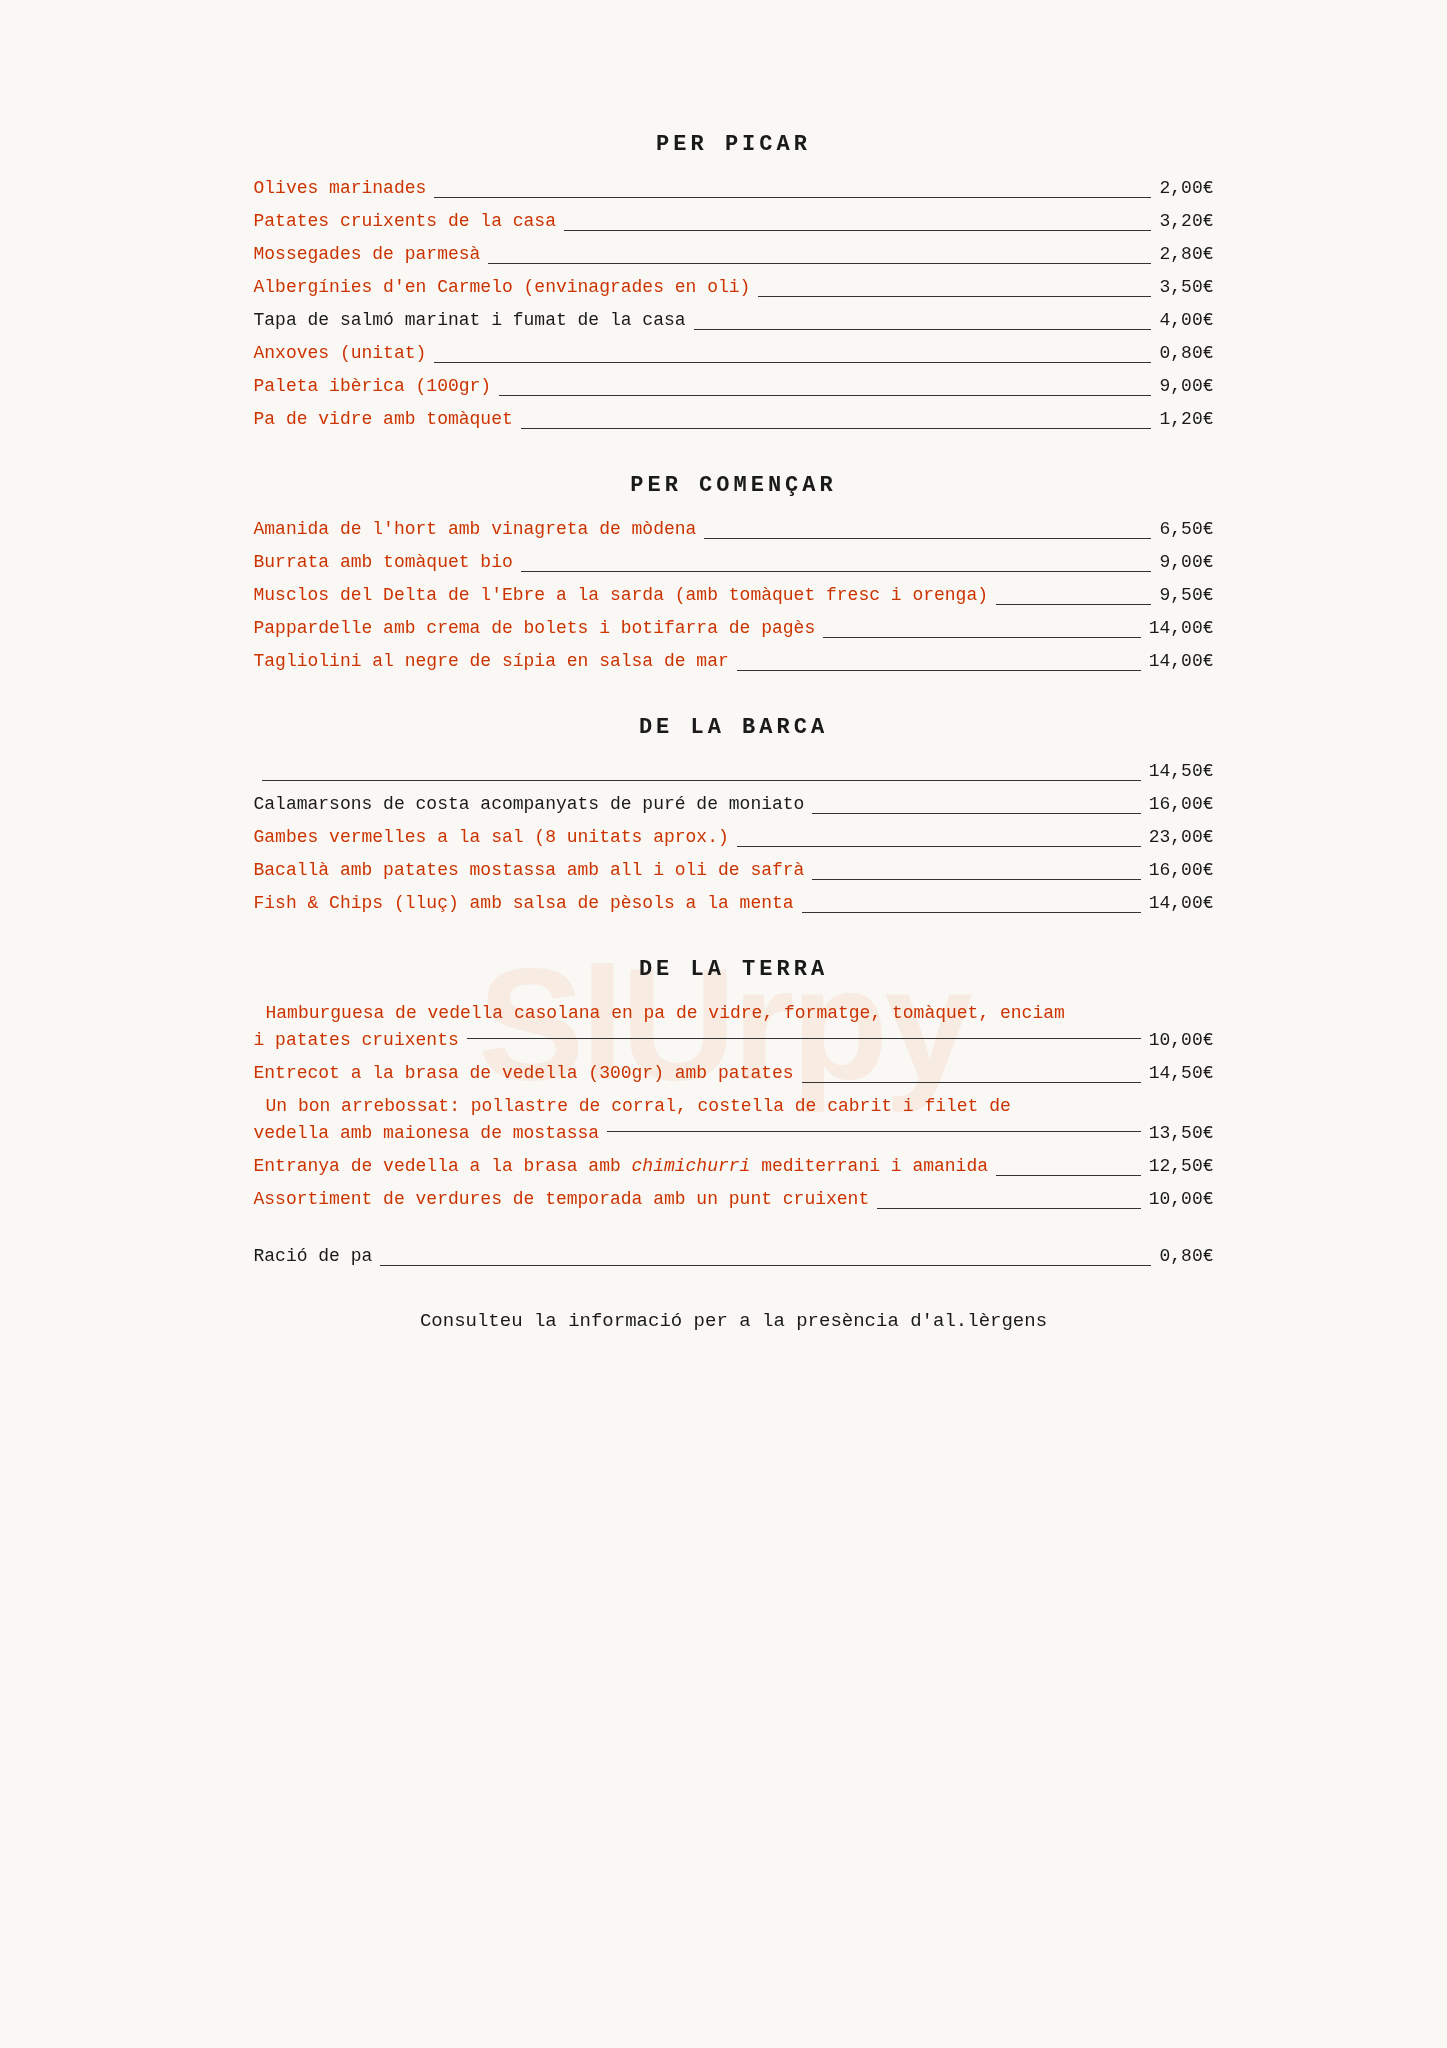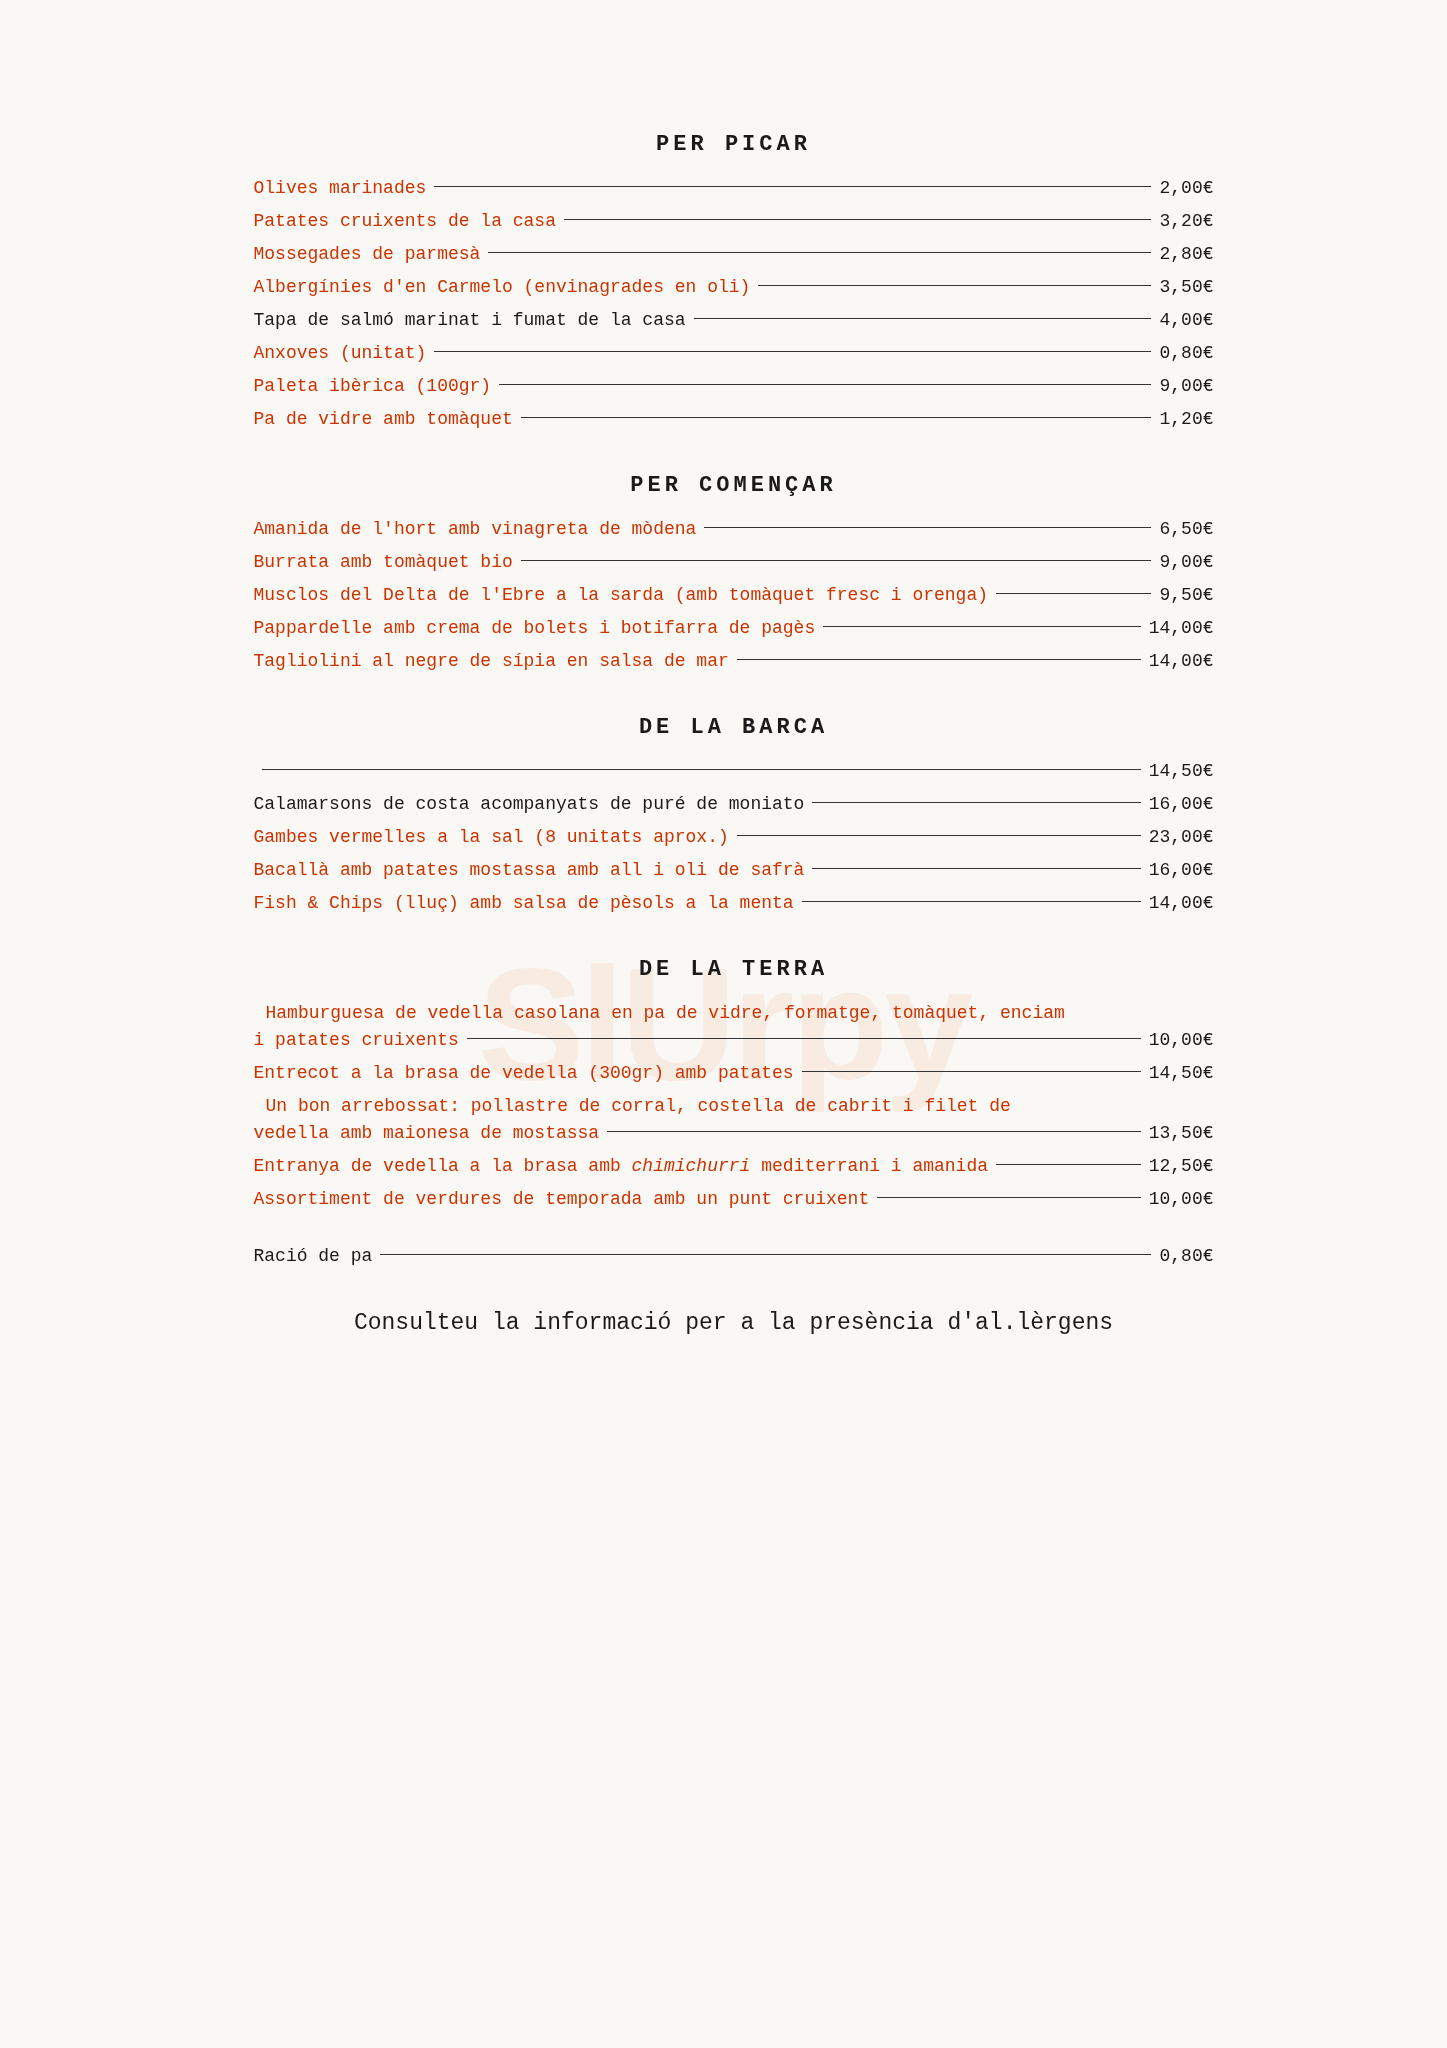--- a/index.html
+++ b/index.html
@@ -27,21 +27,21 @@
       font-weight: bold;
       letter-spacing: 4px;
       color: #1a1a1a;
       margin: 40px 0 18px 0;
       font-family: 'Courier New', Courier, monospace;
       text-transform: uppercase;
     }
 
     .menu-item {
       display: flex;
-      align-items: center;
+      align-items: flex-end;
       margin-bottom: 6px;
       font-size: 18px;
       line-height: 1.5;
       font-family: 'Courier New', Courier, monospace;
     }
 
     .item-name {
       flex: 0 0 auto;
       max-width: 820px;
       color: #cc3300;
@@ -100,21 +100,21 @@
       font-size: 18px;
       white-space: nowrap;
     }
 
     .italic {
       font-style: italic;
     }
 
     .footer-note {
       text-align: center;
-      font-size: 23px;
+      font-size: 19px;
       color: #1a1a1a;
       margin-top: 40px;
       font-family: 'Courier New', Courier, monospace;
     }
 
     .racio-row {
       margin-top: 30px;
     }
 
     

